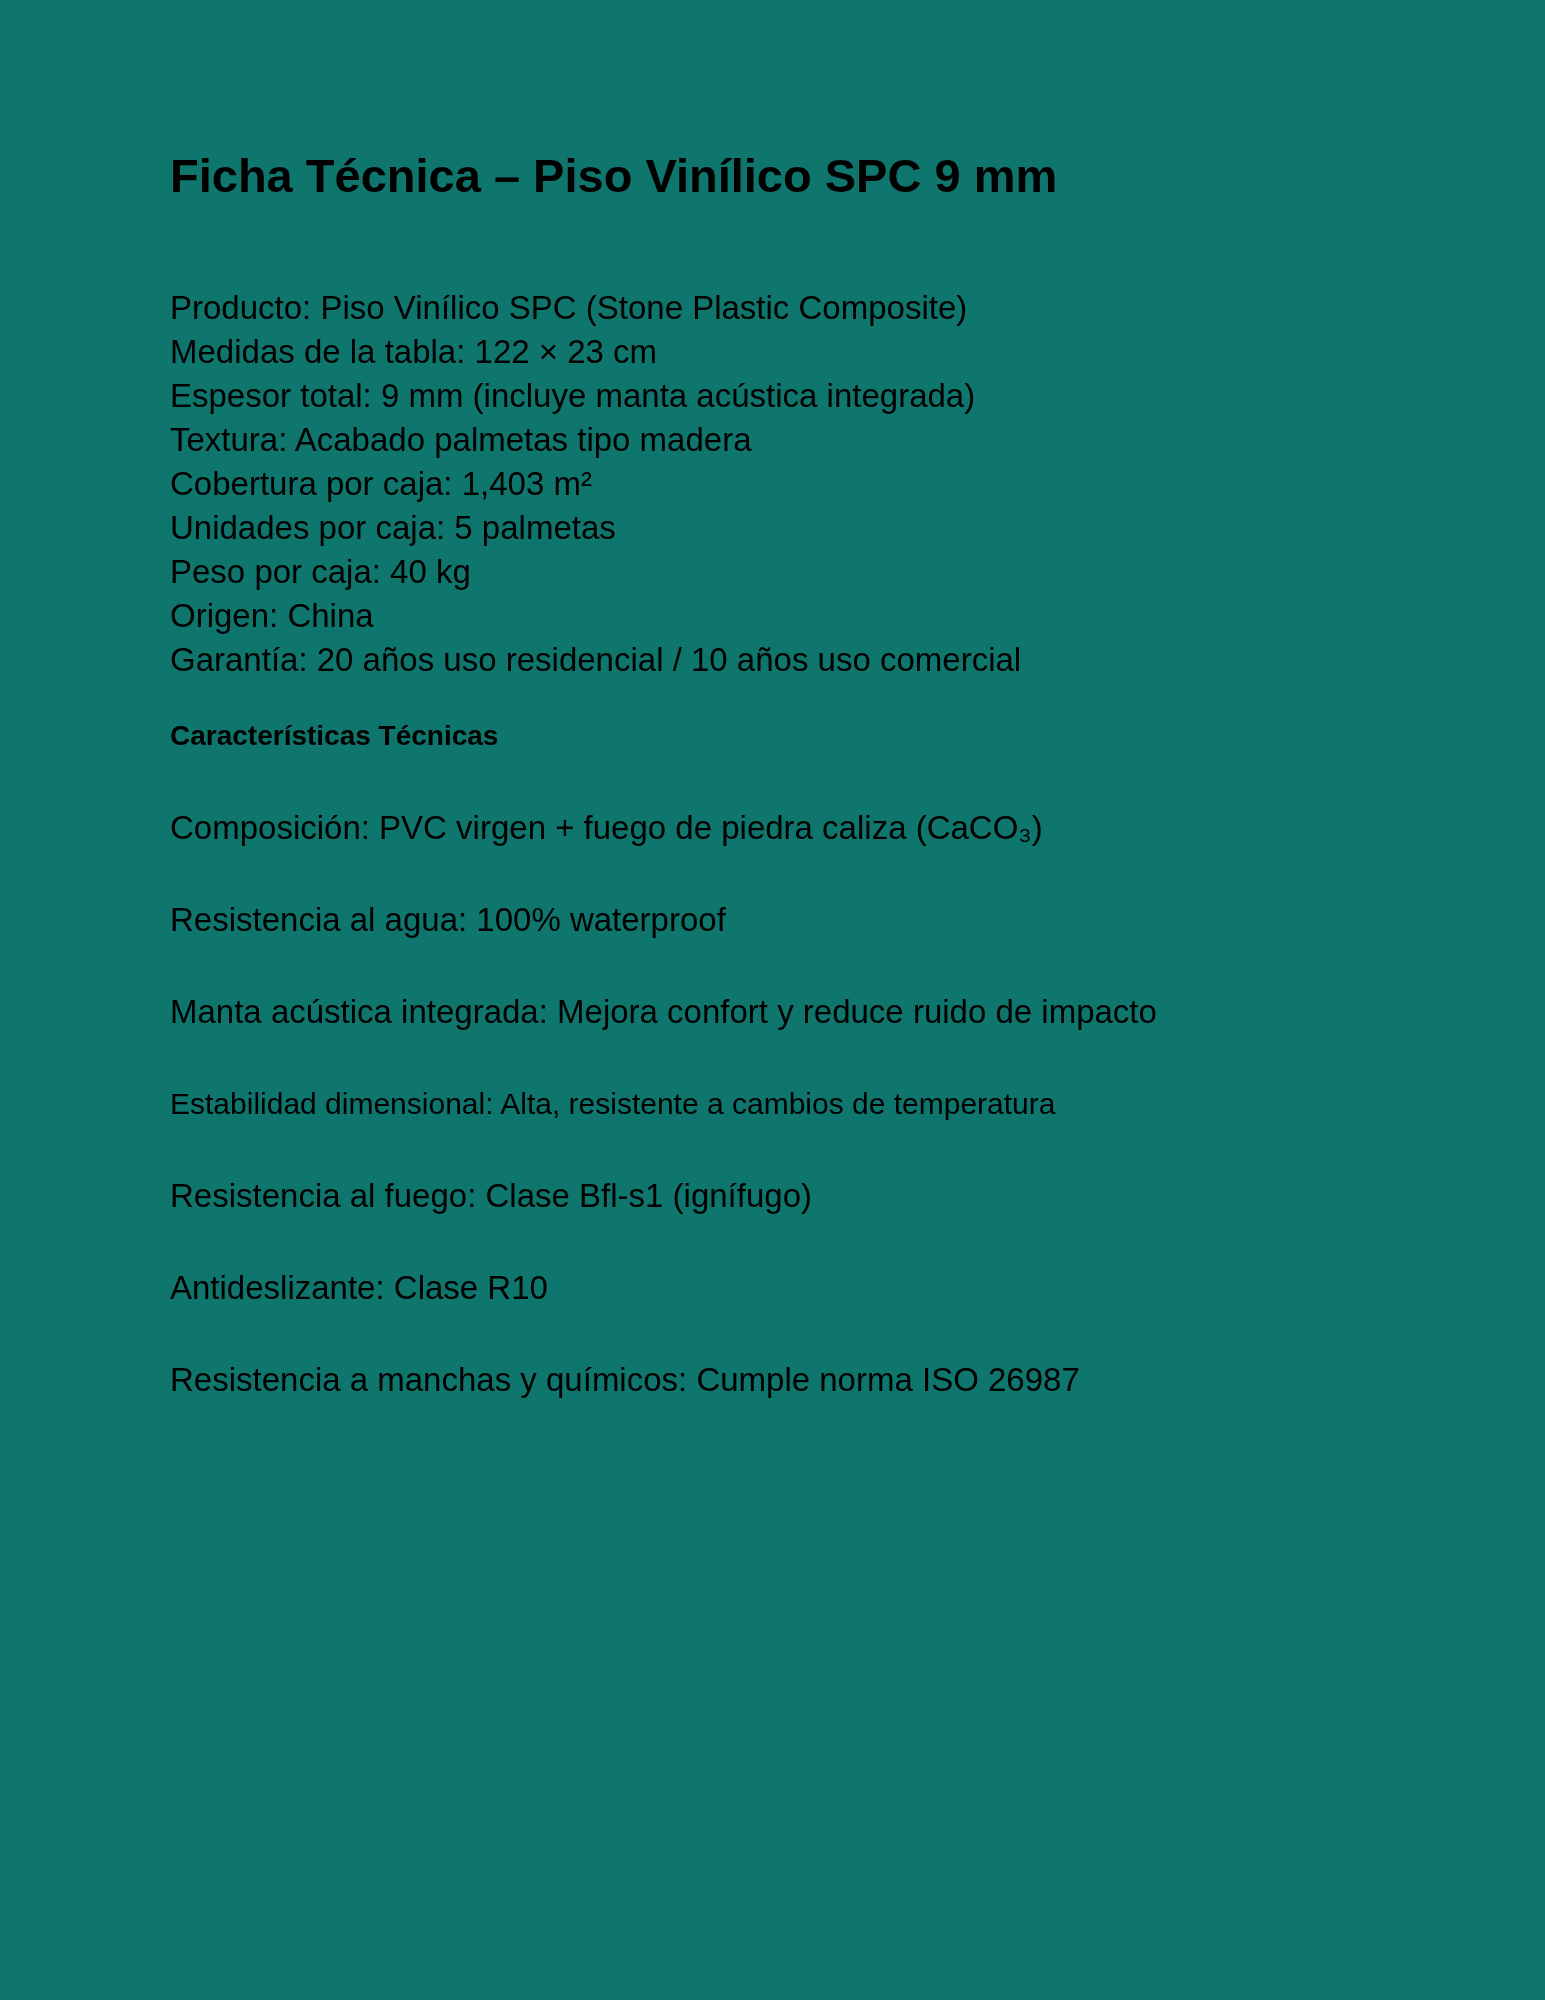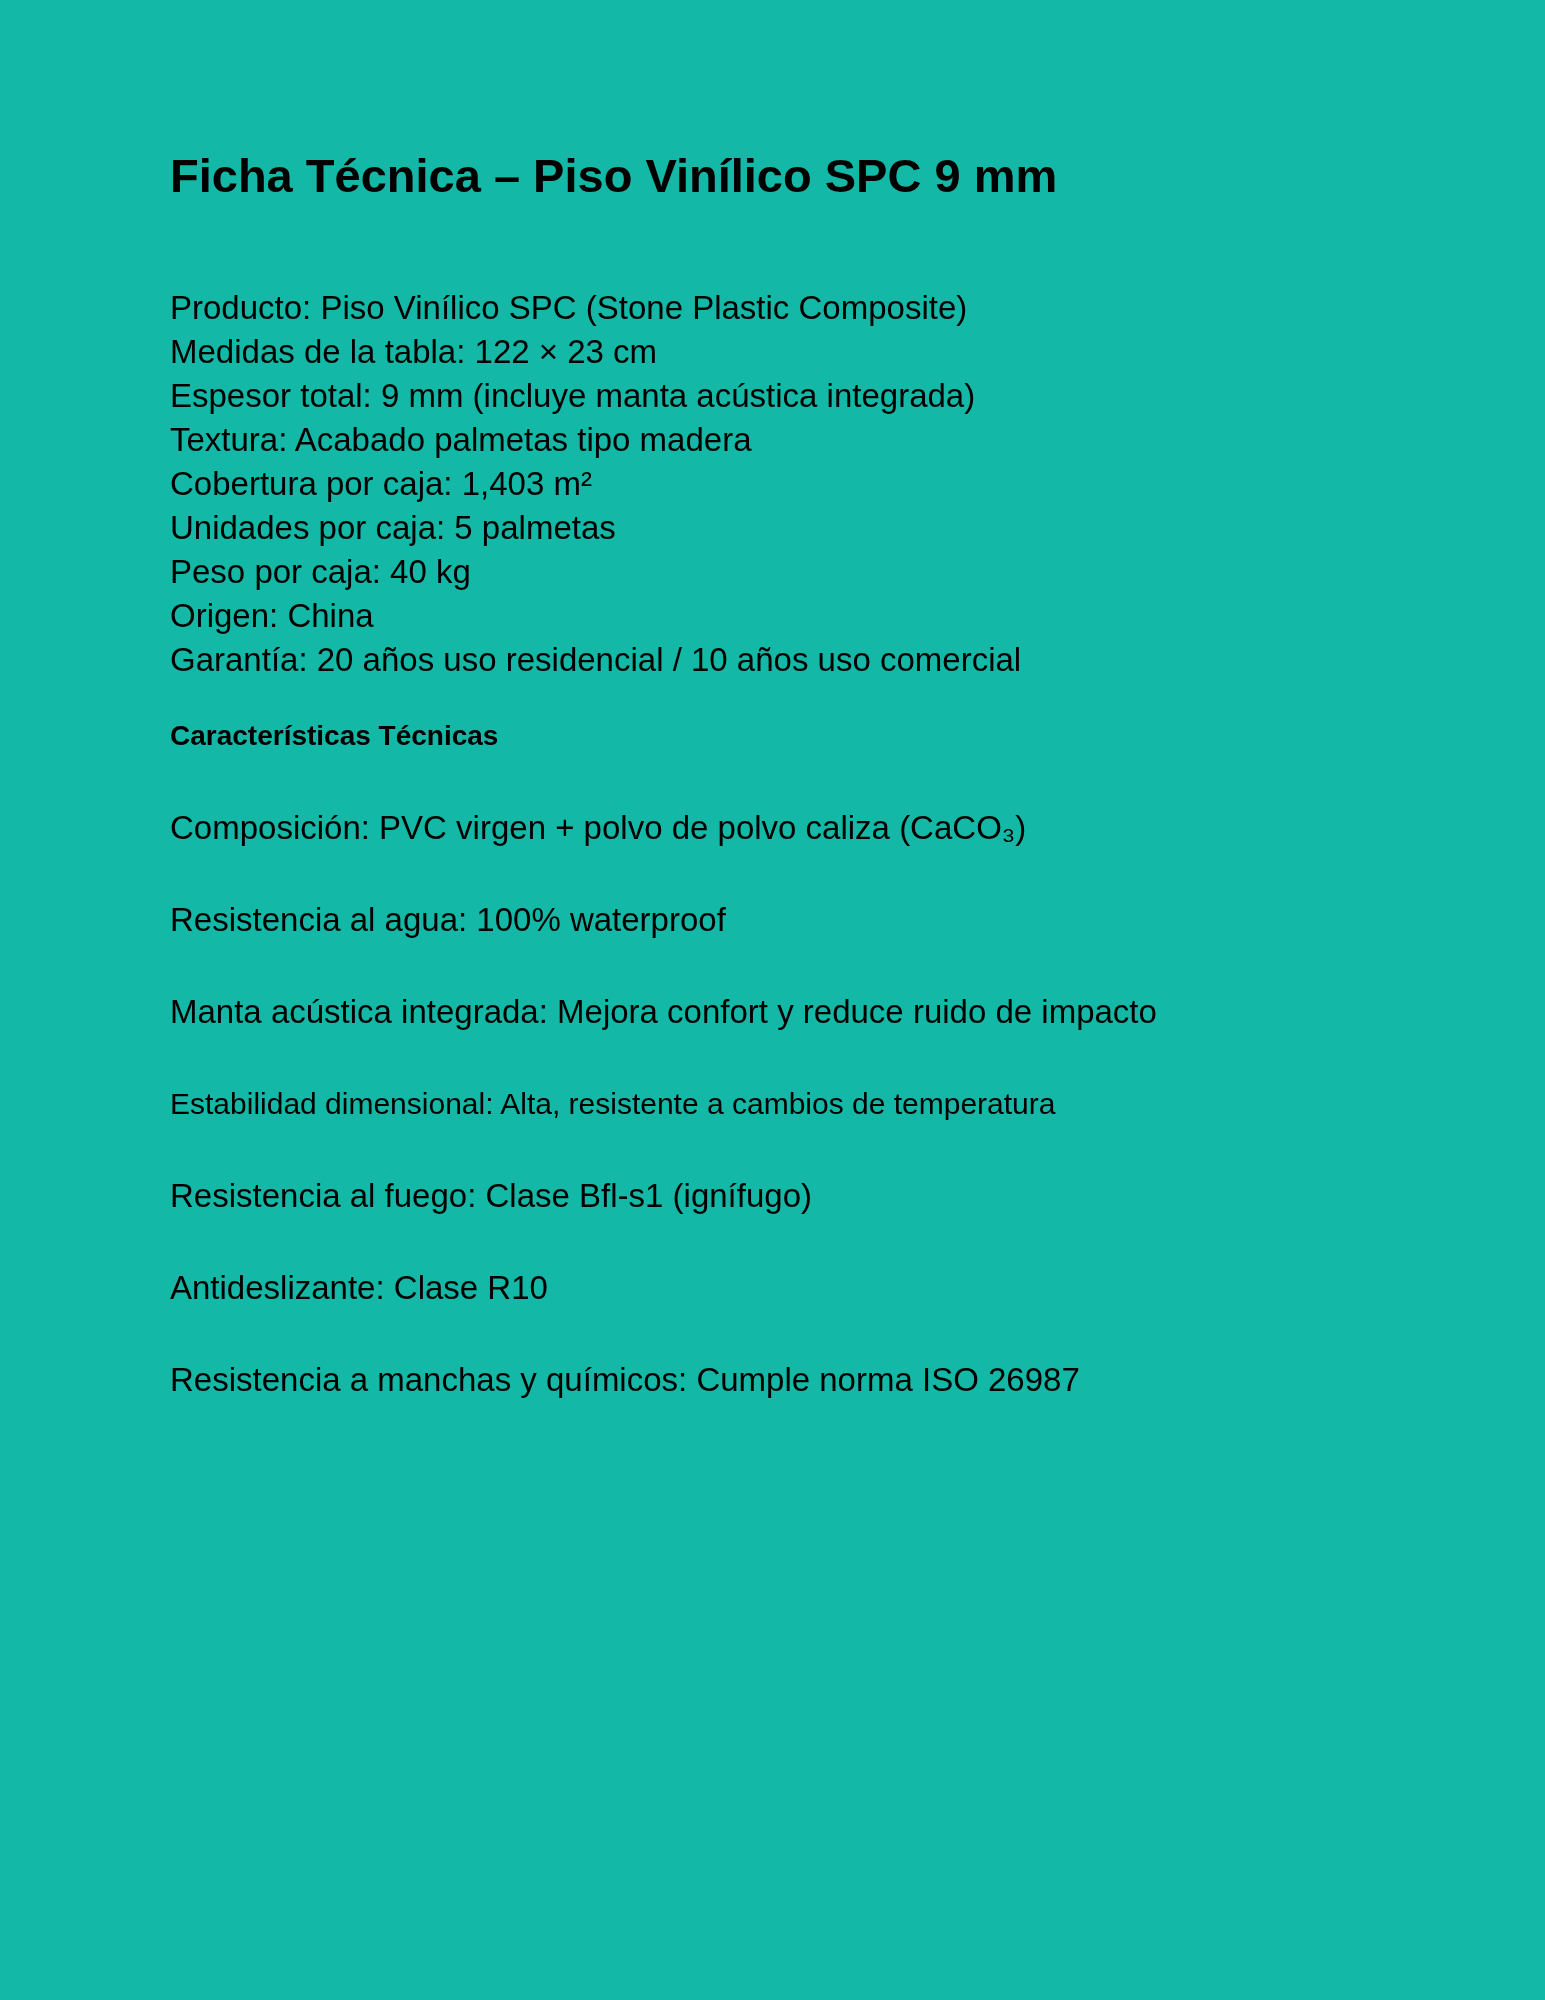--- a/index.html
+++ b/index.html
@@ -4,21 +4,21 @@
 <style>
   html, body {
     margin: 0;
     padding: 0;
     background: #ffffff;
   }
   .page {
     position: relative;
     width: 1545px;
     height: 2000px;
-    background: #14b8a6;
+    background: #0f766e;
     color: #000000;
     font-family: "Liberation Sans", "DejaVu Sans", sans-serif;
     overflow: hidden;
     box-sizing: border-box;
   }
   .content {
     padding: 148px 100px 0 170px;
     box-sizing: border-box;
   }
   .doc-title {
@@ -68,21 +68,21 @@
       <p class="info-line">Textura: Acabado palmetas tipo madera</p>
       <p class="info-line">Cobertura por caja: 1,403 m²</p>
       <p class="info-line">Unidades por caja: 5 palmetas</p>
       <p class="info-line">Peso por caja: 40 kg</p>
       <p class="info-line">Origen: China</p>
       <p class="info-line">Garantía: 20 años uso residencial / 10 años uso comercial</p>
     </div>
 
     <p class="section-heading">Características Técnicas</p>
 
-    <p class="spec-line">Composición: PVC virgen + polvo de polvo caliza (CaCO₃)</p>
+    <p class="spec-line">Composición: PVC virgen + fuego de piedra caliza (CaCO₃)</p>
     <p class="spec-line">Resistencia al agua: 100% waterproof</p>
     <p class="spec-line">Manta acústica integrada: Mejora confort y reduce ruido de impacto</p>
     <p class="spec-line small">Estabilidad dimensional: Alta, resistente a cambios de temperatura</p>
     <p class="spec-line">Resistencia al fuego: Clase Bfl-s1 (ignífugo)</p>
     <p class="spec-line">Antideslizante: Clase R10</p>
     <p class="spec-line">Resistencia a manchas y químicos: Cumple norma ISO 26987</p>
 
   </div>
 </div>
 

